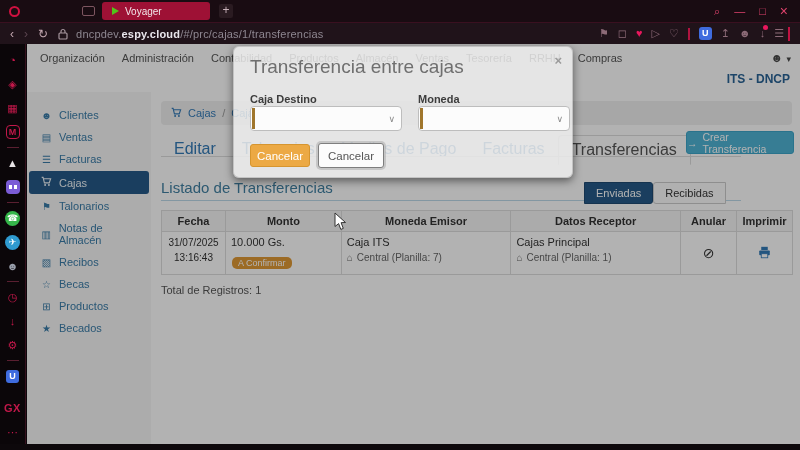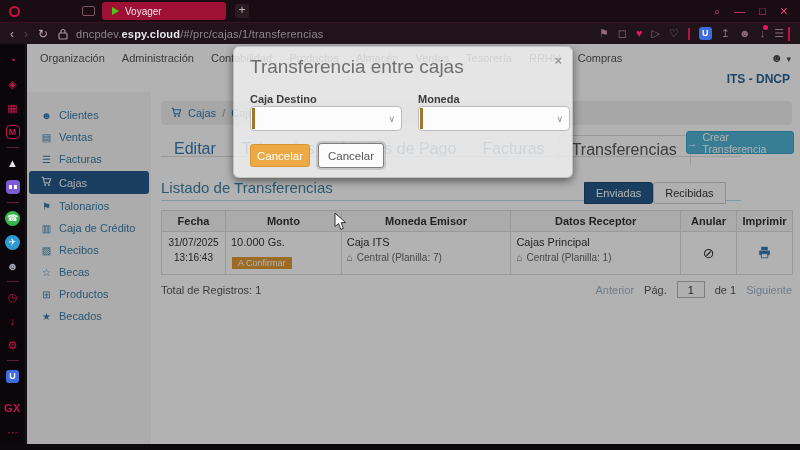--- a/index.html
+++ b/index.html
@@ -4,21 +4,21 @@
 <style>
   * { margin:0; padding:0; box-sizing:border-box; }
   html,body { width:800px; height:450px; overflow:hidden; }
   body { font-family:"Liberation Sans", sans-serif; background:#0d080b; position:relative; }
 
   
   .titlebar { position:absolute; left:0; top:0; width:800px; height:22px; background:#190c12;
               display:flex; align-items:center; }
   .opera-logo { width:11px; height:11px; border:2.5px solid #cf1140; border-radius:50%; margin-left:9px; }
   .ws-icon { width:13px; height:10px; border:1px solid #7d5560; border-radius:2px; margin-left:62px; }
-  .tab { margin-left:7px; width:124px; height:18px; background:#9e1135; border-radius:3px;
+  .tab { margin-left:7px; width:108px; height:18px; background:#9e1135; border-radius:3px;
          display:flex; align-items:center; color:#f2e6ea; font-size:10px; }
   .tab .play { width:0; height:0; border-left:7px solid #53c41a; border-top:4.5px solid transparent;
                border-bottom:4.5px solid transparent; margin:0 6px 0 10px; }
   .newtab { color:#c9b2ba; font-size:12px; margin-left:9px; width:14px; height:14px; background:#2a1b21;
             border-radius:2px; text-align:center; line-height:13px; }
   .tb-right { margin-left:auto; display:flex; align-items:center; gap:14px; padding-right:12px; color:#e0436d; }
   .tb-right .g { font-size:11px; line-height:1; }
   .addressbar { position:absolute; left:0; top:22px; width:800px; height:22px; background:#20131a;
                 border-top:1px solid #3a1020; display:flex; align-items:center; font-size:11px; }
   .nav-glyph { color:#c5a9b2; margin-left:10px; font-size:12px; line-height:1; }
@@ -86,21 +86,21 @@
   .fbtn.active { background:#265a88; color:#fff; border-color:#1f4a71; border-radius:0 3px 3px 0; }
 
   table.grid { position:absolute; left:134px; top:166px; width:632px; border-collapse:collapse; font-size:11px; }
   table.grid th { border:1px solid #ddd; background:#f5f5f5; font-weight:bold; color:#333;
                   padding:4px 2px; text-align:center; font-size:11px; }
   table.grid td { border:1px solid #ddd; vertical-align:top; padding:4px 5px; color:#333; height:38px; }
   .fecha { font-size:10px; color:#555; text-align:center; line-height:1.45; padding-top:3px; }
   .monto-cell { position:relative; }
   .monto-val { text-align:left; font-size:11px; color:#333; }
   .estado-badge { position:absolute; left:6px; bottom:5px; background:#e09a36; color:#fff; font-size:9px;
-                  padding:1px 6px; border-radius:0; }
+                  padding:1px 6px; border-radius:5px; }
   .ent-name { font-size:11px; color:#333; }
   .ent-det { font-size:10px; color:#666; margin-top:4px; display:flex; align-items:center; gap:4px; }
   .anular-g { color:#c9302c; font-size:14px; text-align:center; line-height:34px; }
   .print-cell { text-align:center; }
 
   .total { position:absolute; left:134px; top:240px; font-size:11px; color:#555; }
   .pager { position:absolute; right:8px; top:237px; display:flex; align-items:center; gap:10px; font-size:11px; }
   .pg-link { color:#9fb3c8; } .pg-lab { color:#555; }
   .pg-input { width:28px; height:17px; border:1px solid #b5b5b5; text-align:center; font-size:11px;
               font-family:"Liberation Sans", sans-serif; color:#333; background:#fdfdfd; }
@@ -238,21 +238,21 @@
             <circle cx="11.5" cy="13" r="1.4" fill="#eef4f9"></circle>
           </svg></span>
       <span>Cajas</span>
     </div>
     <div class="sb-item">
         <span class="ig">⚑</span>
         <span>Talonarios</span>
       </div>
     <div class="sb-item">
         <span class="ig">▥</span>
-        <span>Caja de Crédito</span>
+        <span>Notas de Almacén</span>
       </div>
     <div class="sb-item">
         <span class="ig">▧</span>
         <span>Recibos</span>
       </div>
     <div class="sb-item">
         <span class="ig">☆</span>
         <span>Becas</span>
       </div>
     <div class="sb-item">
@@ -342,27 +342,20 @@
               <rect x="4" y="1" width="8" height="4" fill="#337ab7"></rect>
               <rect x="1.5" y="5.5" width="13" height="6" rx="1" fill="#337ab7"></rect>
               <rect x="4" y="9.5" width="8" height="5" fill="#fff" stroke="#337ab7"></rect>
             </svg>
       </td>
     </tr>
   </tbody>
     </table>
 
   <div class="total">Total de Registros: 1</div>
-  <div class="pager">
-    <span class="pg-link">Anterior</span>
-    <span class="pg-lab">Pág.</span>
-    <input class="pg-input" value="1" style="">
-    <span class="pg-lab">de 1</span>
-    <span class="pg-link">Siguiente</span>
-  </div>
 
   <div class="backdrop"></div>
   <div class="modal">
     <div class="m-title">Transferencia entre cajas</div>
     <div class="m-close">×</div>
     <div class="m-label" style="left:16px">Caja Destino</div>
     <div class="m-label" style="left:184px">Moneda</div>
     <div class="m-select" style="left:16px">
       <span class="bar"></span>
       <span class="caret">∨</span>

